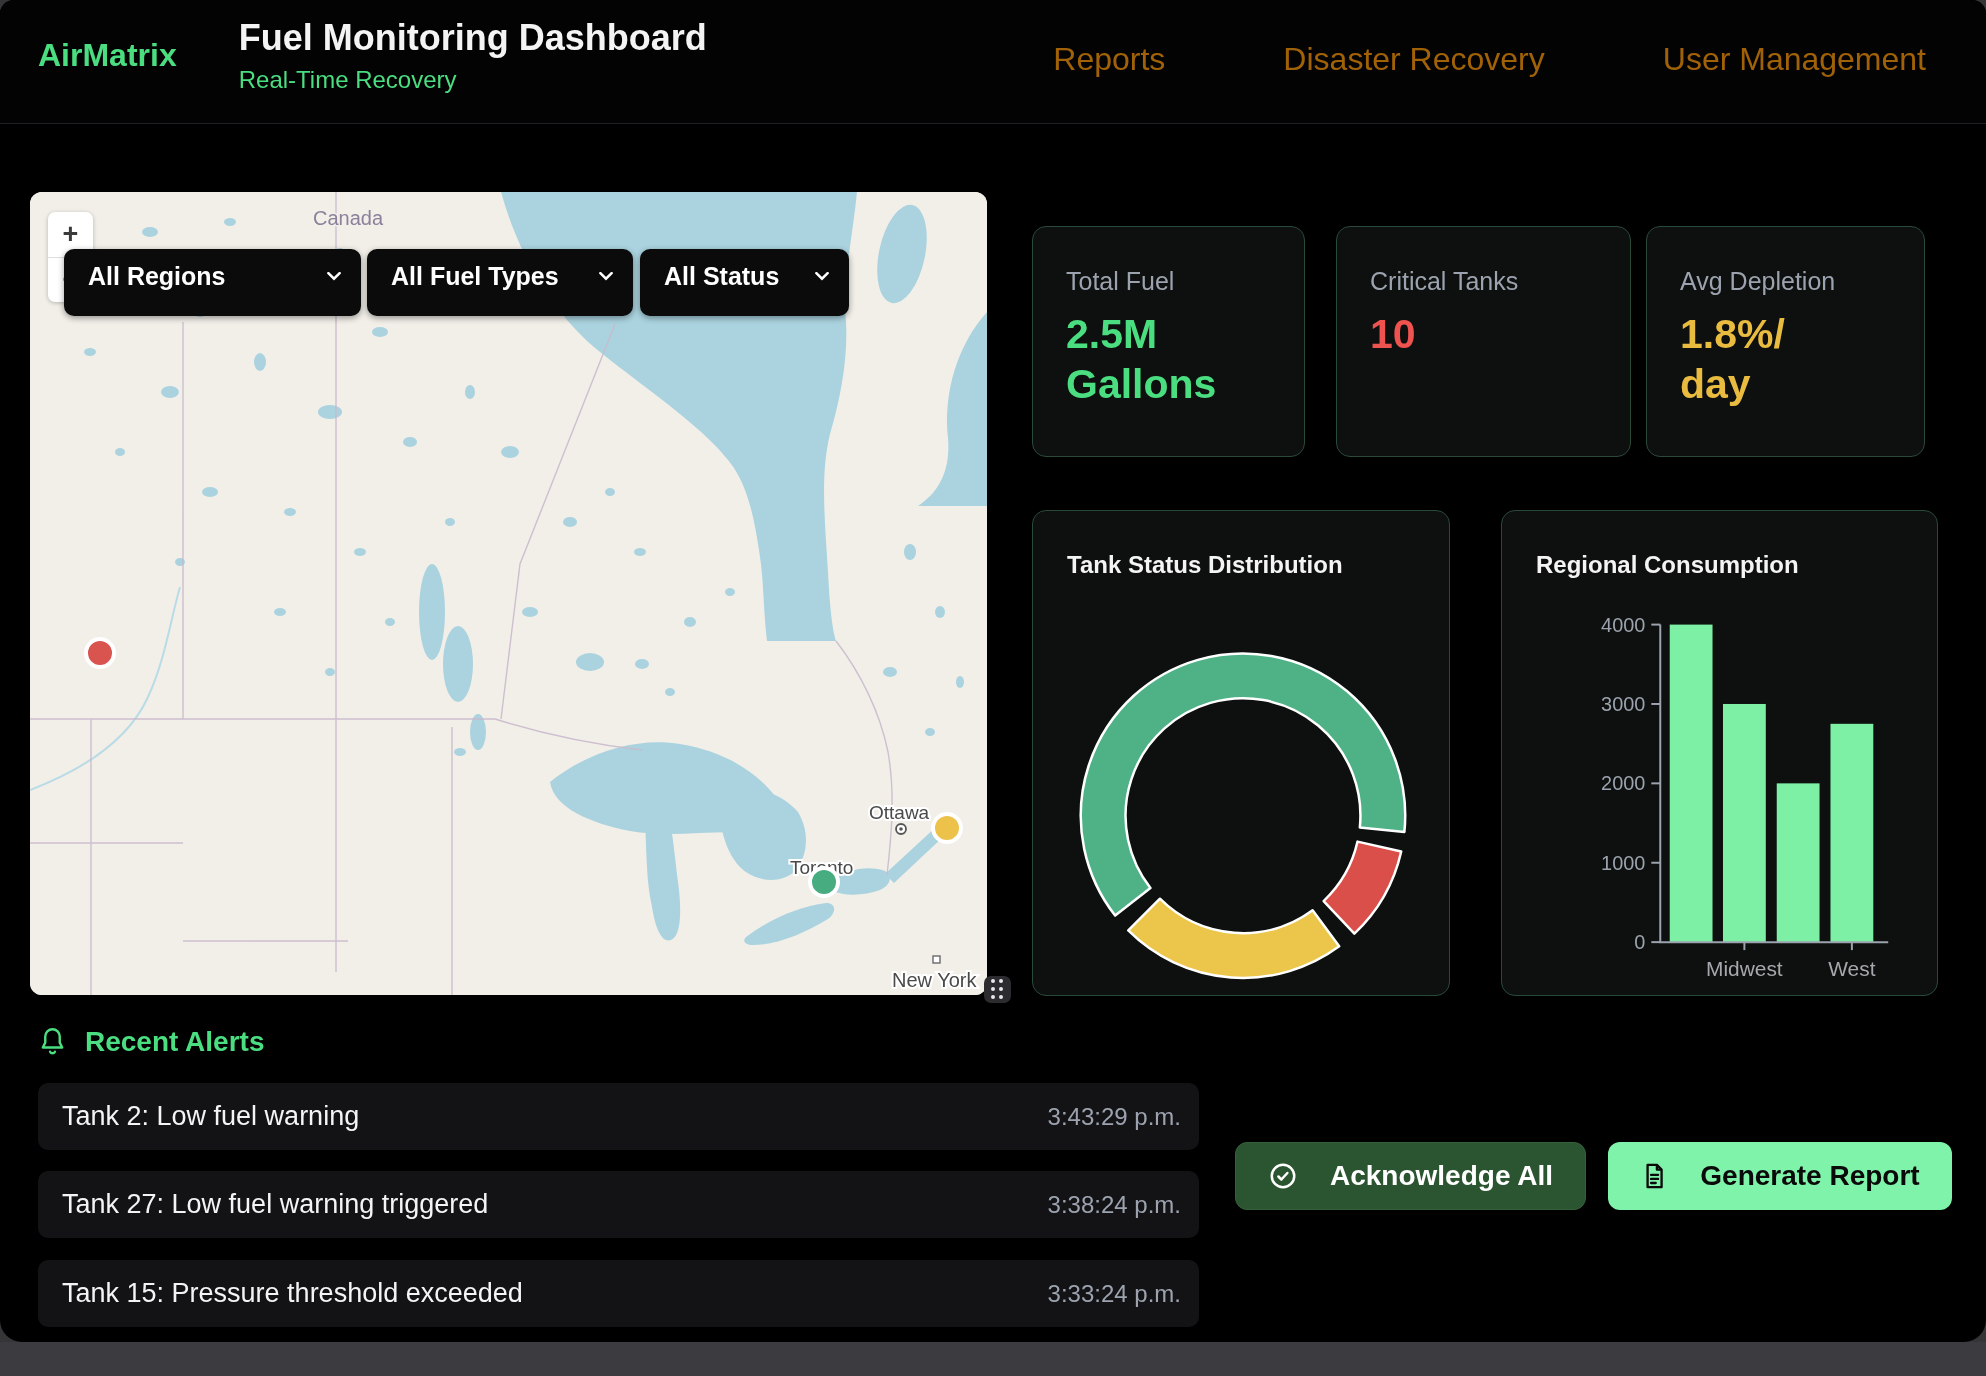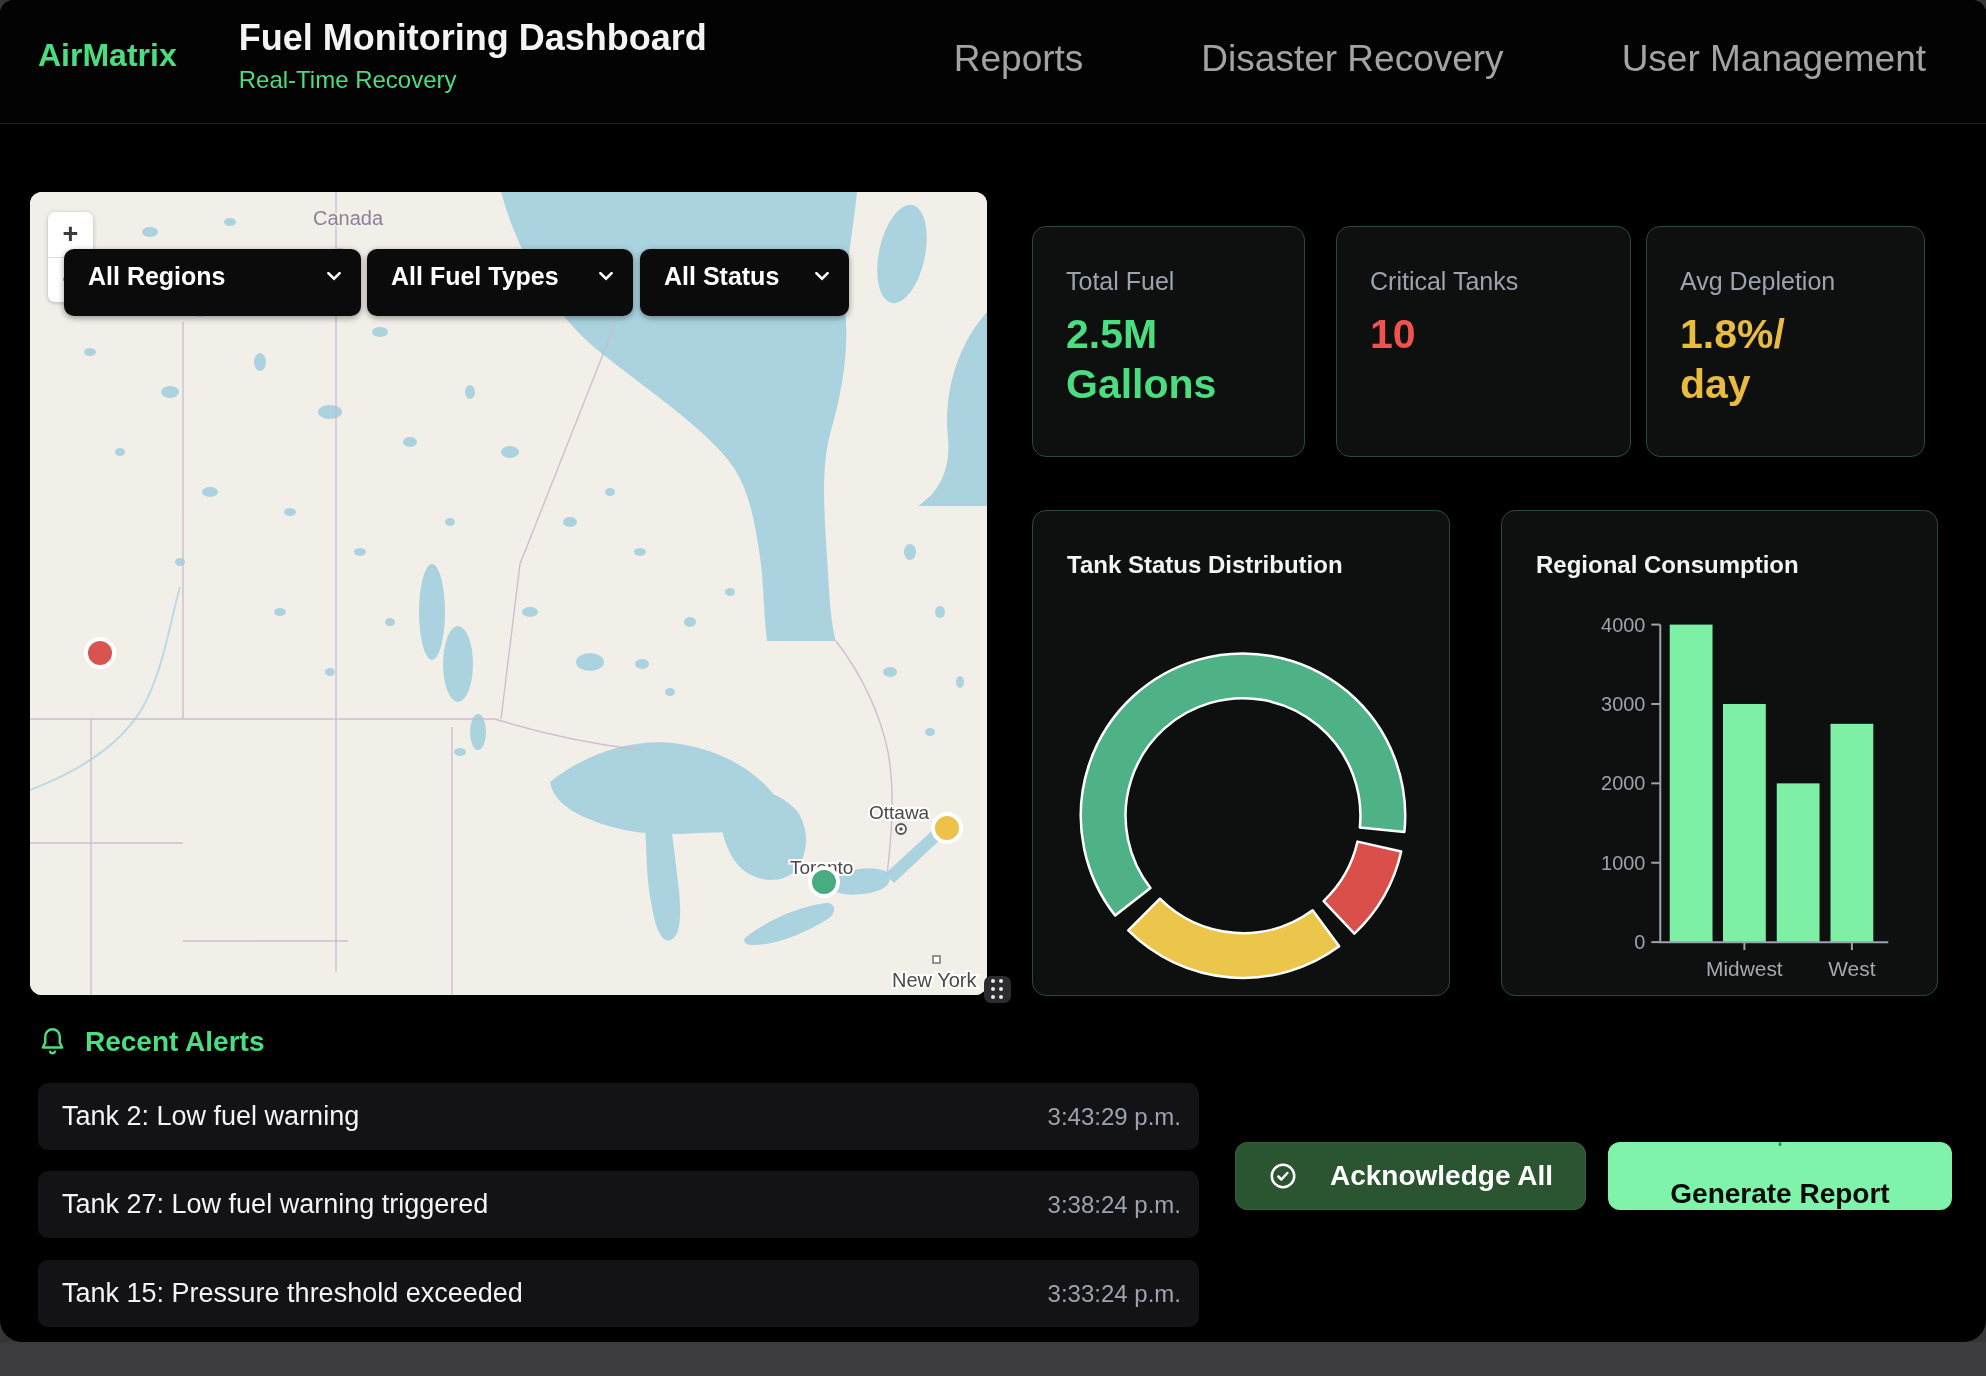--- a/index.html
+++ b/index.html
@@ -7,21 +7,21 @@
   .window { position:absolute; left:0; top:0; width:1986px; height:1342px; background:#000; border-radius:14px 14px 22px 22px; overflow:hidden; }
   .bottom-bar { position:absolute; left:0; top:1342px; width:1986px; height:34px; background:#3c3c40; }
 
   
   header { position:absolute; top:0; left:0; right:0; height:124px; display:flex; align-items:center; padding:0 60px 13px 38px; background:#030303; border-bottom:1px solid #202024; }
   .logo { color:#4ade80; font-size:32px; font-weight:bold; }
   .title-block { margin-left:62px; }
   .page-title { color:#f4f4f5; font-size:36px; font-weight:bold; }
   .subtitle { color:#4ade80; font-size:24px; margin-top:7px; }
   nav { margin-left:auto; display:flex; gap:118px; }
-  nav span { color:#a3a3a3; font-size:37px; cursor:pointer; white-space:nowrap;margin-top:8px; }
+  nav span { color:#a16207; font-size:32px; cursor:pointer; white-space:nowrap;margin-top:8px; }
 
   
   .map-panel { position:absolute; left:30px; top:192px; width:957px; height:803px; border-radius:12px; overflow:hidden; background:#f2efe9; }
   .map-svg { position:absolute; inset:0; width:100%; height:100%; }
   .map-city { font-size:19px; fill:#4a4a4a; paint-order:stroke; stroke:#ffffff; stroke-width:4px; }
   .map-country { font-size:20px; fill:#8b819b; paint-order:stroke; stroke:#f2efe9; stroke-width:3px; }
   .zoom-ctrl { position:absolute; left:18px; top:20px; width:45px; height:90px; background:#fff; border-radius:7px; z-index:4; box-shadow:0 1px 4px rgba(0,0,0,.25); display:flex; flex-direction:column; }
   .zoom-ctrl button { flex:1; border:none; background:none; font-size:27px; font-weight:bold; color:#3a3a3a; cursor:pointer; }
   .zoom-ctrl button:first-child { border-bottom:1px solid #ddd; }
   .filters { position:absolute; left:0; top:57px; width:100%; z-index:6; }
@@ -41,21 +41,21 @@
   
   .alerts-header { position:absolute; left:38px; top:1026px; display:flex; align-items:center; gap:18px; }
   .alerts-header .t { color:#4ade80; font-size:28px; font-weight:bold; }
   .alert-row { position:absolute; left:38px; width:1161px; height:67px; background:#131316; border-radius:10px; display:flex; align-items:center; justify-content:space-between; padding:0 18px 0 24px; }
   .alert-msg { color:#f4f4f5; font-size:27px; }
   .alert-time { color:#9ca3af; font-size:24px; }
 
   
   .btn { position:absolute; top:1142px; height:68px; border:none; border-radius:12px; display:flex; align-items:center; justify-content:center; gap:32px; font-size:28px; font-weight:600; cursor:pointer; font-family:inherit; }
   .btn-ack { left:1235px; width:351px; background:#2b5431; color:#fff; border:1px solid #346139; }
-  .btn-gen { left:1608px; width:344px; background:#7ef3a9; color:#0a0a0a;flex-direction:column; }
+  .btn-gen { left:1608px; width:344px; background:#7ef3a9; color:#0a0a0a; }
 </style>
 </head>
 <body>
 
 <div class="window">
 
   <header>
     <div class="logo">AirMatrix</div>
     <div class="title-block">
       <div class="page-title">Fuel Monitoring Dashboard</div>

